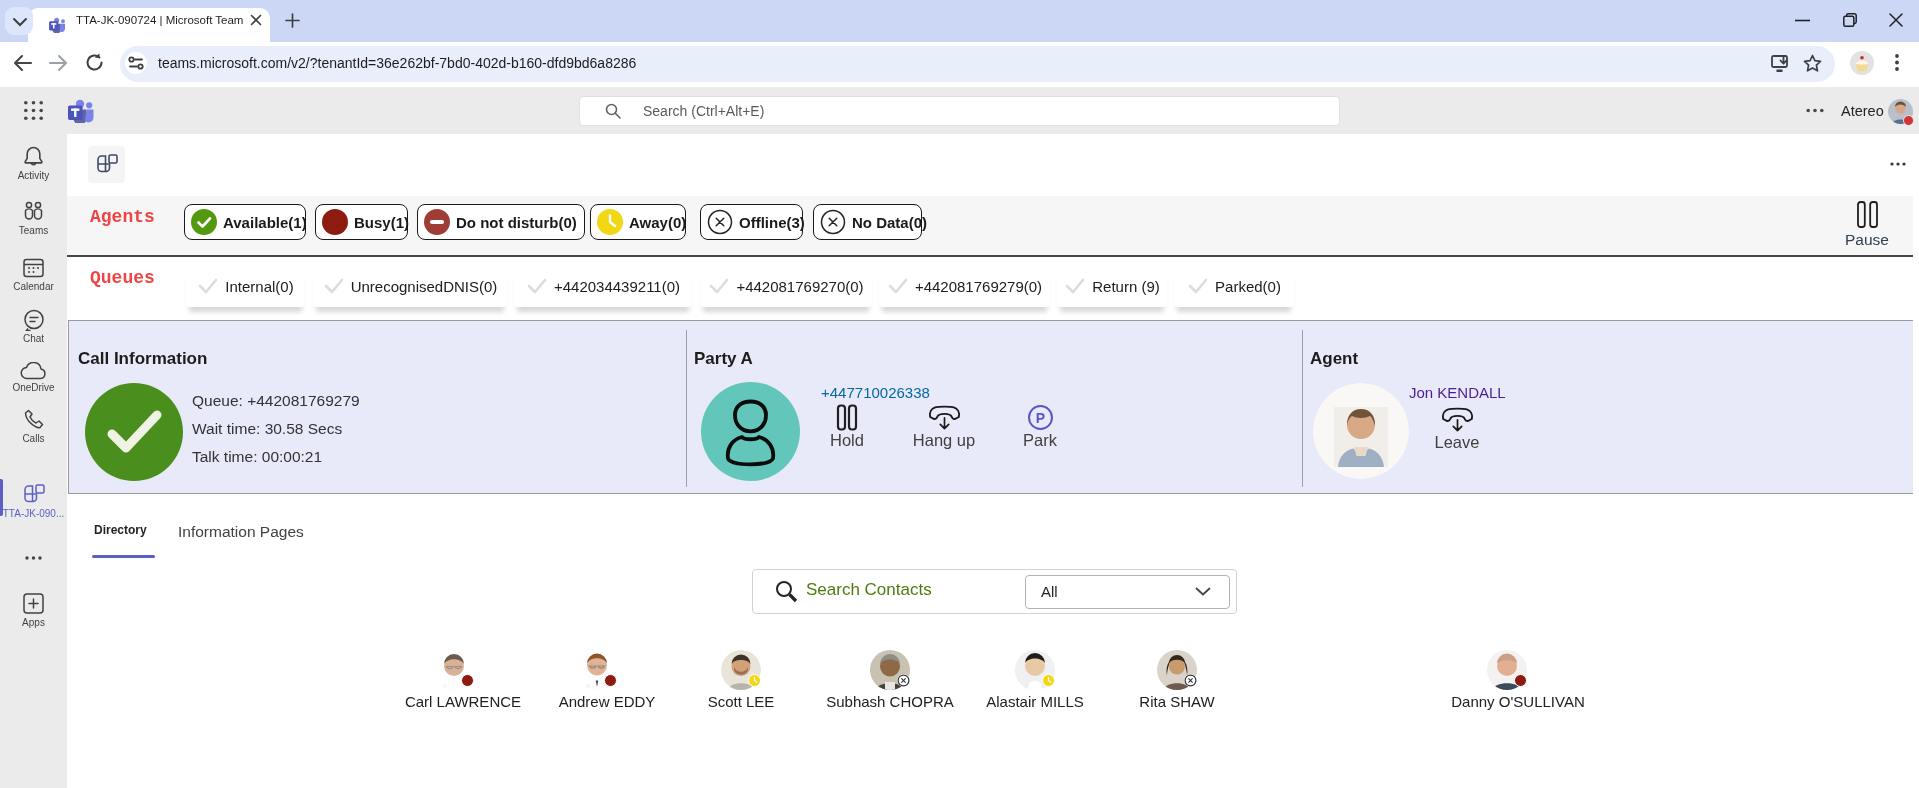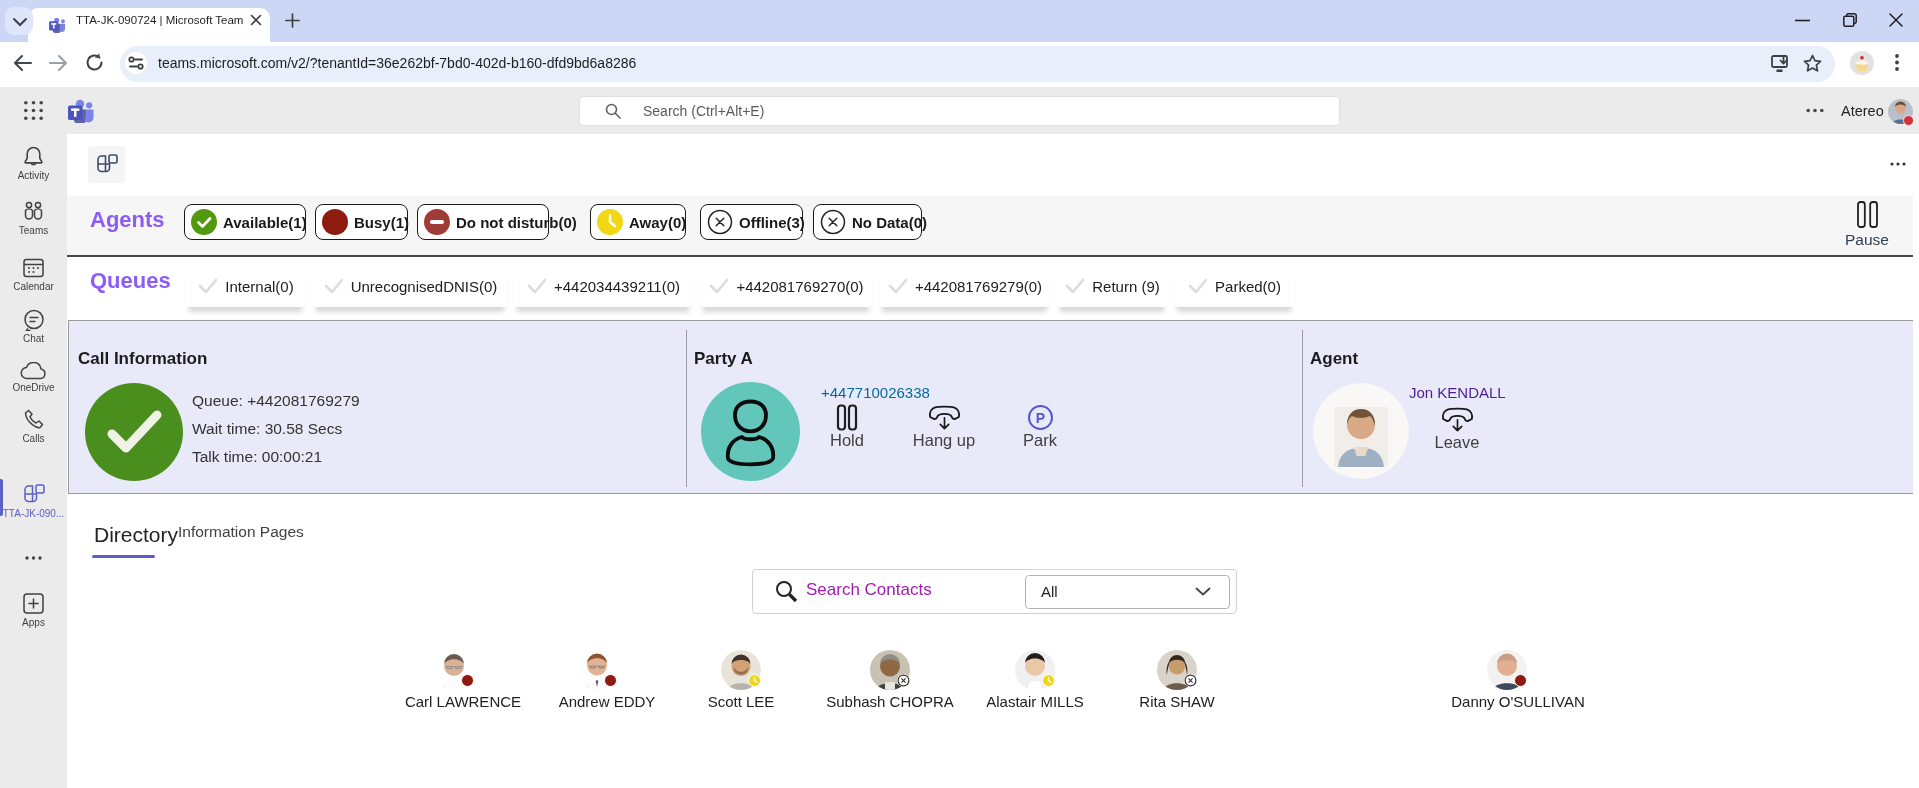--- a/index.html
+++ b/index.html
@@ -22,38 +22,38 @@
 
 #rail { left:0; top:134px; width:67px; height:654px; background:#ebebeb; }
 .railitem { width:67px; text-align:center; color:#424242; }
 .raillbl { font-size:10px; color:#424242; }
 .rail-purple { color:#5b5fc7; }
 
 
 #content { left:67px; top:134px; width:1852px; height:654px; background:#fff; }
 #appbtn { left:21px; top:12px; width:37px; height:37px; background:#f5f5f5; border-radius:4px; }
 #agents { left:0px; top:62px; width:1852px; height:61px; background:#f6f6f6; border-bottom:2px solid #474747; }
-.hdr { font-weight:bold; font-size:22px; color:#8b5cf6; }
+.hdr { font-weight:bold; font-size:18px; color:#ef4444;font-family:Liberation Mono, monospace; }
 .sbtn { position:absolute; background:#fff; border:1.8px solid #1a1a1a; border-radius:8px; height:36px; display:flex; align-items:center; font-size:15px; font-weight:600; color:#1a1a1a; padding-left:6px; gap:6px; white-space:nowrap; }
 .sbtn svg { flex-shrink:0; }
 #queues { left:0px; top:123px; width:1852px; height:63px; background:#fff; }
 .qbtn { position:absolute; background:#fff; border-radius:4px; height:42px; display:flex; align-items:center; justify-content:center; font-size:15px; color:#202020; gap:6px; box-shadow:0 8px 5px -3px rgba(0,0,0,0.16); white-space:nowrap; }
 #callpanel { left:1px; top:186px; width:1851px; height:174px; background:#e9eaf9; border:1px solid #999; border-right:none; }
 .paneltitle { font-weight:bold; font-size:17px; color:#1c1c1c; }
 .panelline { font-size:15.5px; color:#333; }
 .vdiv { position:absolute; top:196px; height:157px; width:1px; background:#9b9bab; }
 .ctl { position:absolute; text-align:center; color:#404040; font-size:16.5px; }
 .ctl svg { display:block; margin:0 auto; }
 
 #dirsec { left:0; top:360px; width:1852px; height:294px; background:#fff; }
-#tab-dir { left:27px; top:29px; font-size:21px; font-weight:normal; color:#242424; }
+#tab-dir { left:27px; top:29px; font-size:12px; font-weight:bold; color:#242424; }
 #tab-info { left:111px; top:29px; font-size:15.5px; color:#424242; }
 #dirunderline { left:25px; top:61px; width:63px; height:3px; background:#5b5fc7; border-radius:2px; }
 #searchbox { left:685px; top:75px; width:485px; height:45px; border:1px solid #d1d1d1; border-radius:4px; background:#fff; }
-#searchtxt { left:739px; top:86px; font-size:17px; color:#a21caf; }
+#searchtxt { left:739px; top:86px; font-size:17px; color:#4d7c0f; }
 #alldd { left:958px; top:81px; width:205px; height:34px; border:1px solid #b3b3b3; border-radius:4px; background:#fff; }
 #alltxt { left:974px; top:89px; font-size:15px; color:#242424; }
 .contact { position:absolute; top:156px; text-align:center; }
 .cname { font-size:15px; color:#212121; margin-top:3px; white-space:nowrap; }
 .cav { position:relative; width:40px; height:40px; margin:0 auto; }
 .cav svg.photo { border-radius:50%; display:block; }
 .badge { position:absolute; right:0px; bottom:-1px; }
 </style>
 </head>
 <body>
@@ -262,21 +262,21 @@
         <path d="M7.5 13.5 l4 4 L19 9.5" stroke="#fff" stroke-width="2.6" fill="none" stroke-linecap="round" stroke-linejoin="round"></path>
       </svg>
     <span>Available(1)</span>
   </div>
   <div class="sbtn" style="left:248px;top:70px;width:93px">
     <svg width="26" height="26" viewBox="0 0 26 26">
         <circle cx="13" cy="13" r="13" fill="#8e1b10"></circle>
       </svg>
     <span>Busy(1)</span>
   </div>
-  <div class="sbtn" style="left:350px;top:70px;width:132px">
+  <div class="sbtn" style="left:350px;top:70px;width:168px">
     <svg width="26" height="26" viewBox="0 0 26 26">
         <circle cx="13" cy="13" r="13" fill="#a03c36"></circle>
         <rect x="6" y="11" width="14" height="4" rx="2" fill="#fff"></rect>
       </svg>
     <span>Do not disturb(0)</span>
   </div>
   <div class="sbtn" style="left:523px;top:70px;width:96px">
     <svg width="26" height="26" viewBox="0 0 26 26">
         <circle cx="13" cy="13" r="13" fill="#f2d714"></circle>
         <path d="M13 6.5 V13 l5 4" stroke="#fff" stroke-width="2.4" fill="none" stroke-linecap="round" stroke-linejoin="round"></path>

